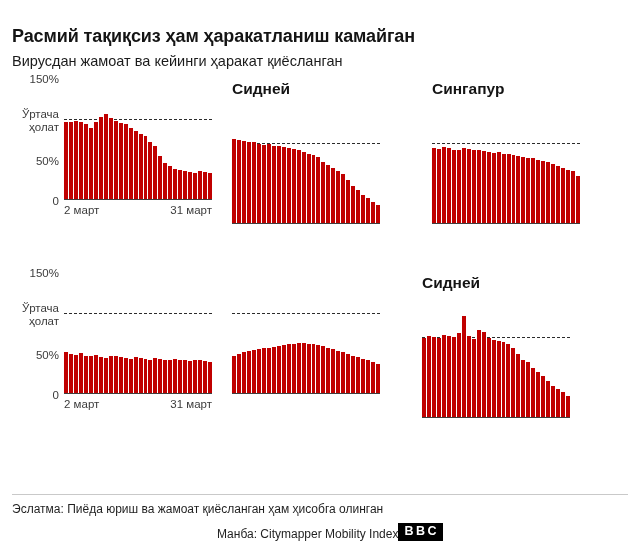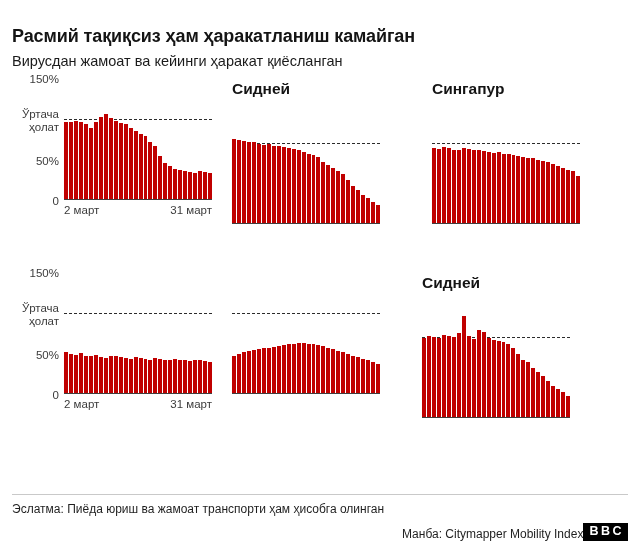--- a/index.html
+++ b/index.html
@@ -143,21 +143,21 @@
     margin: 0 0 6px 0;
   }
   .note {
     font-size: 12px;
     color: #1f1f1f;
     line-height: 1.35;
   }
   .source-row {
     display: flex;
     align-items: flex-end;
-    justify-content: flex-end;
+    justify-content: center;
     margin-top: 6px;
     margin-left: 20px;
   }
   .source {
     font-size: 12px;
     color: #1f1f1f;
   }
   .bbc-logo {
     background: #000000;
     color: #ffffff;
@@ -458,20 +458,20 @@
           </div>
           <div class="xlabels" style="margin-left:10px; width:148px;"></div>
         </div>
       </div>
 
     </div>
   </div>
 
   <div class="footnotes">
     <div class="rule"></div>
-    <div class="note">Эслатма: Пиёда юриш ва жамоат транспорти ҳам ҳисобга олинган</div>
+    <div class="note">Эслатма: Пиёда юриш ва жамоат қиёсланган ҳам ҳисобга олинган</div>
     <div class="source-row">
       <div class="source">Манба: Citymapper Mobility Index</div>
       <div class="bbc-logo">BBC</div>
     </div>
   </div>
 
 </div>
 
 </body></html>

